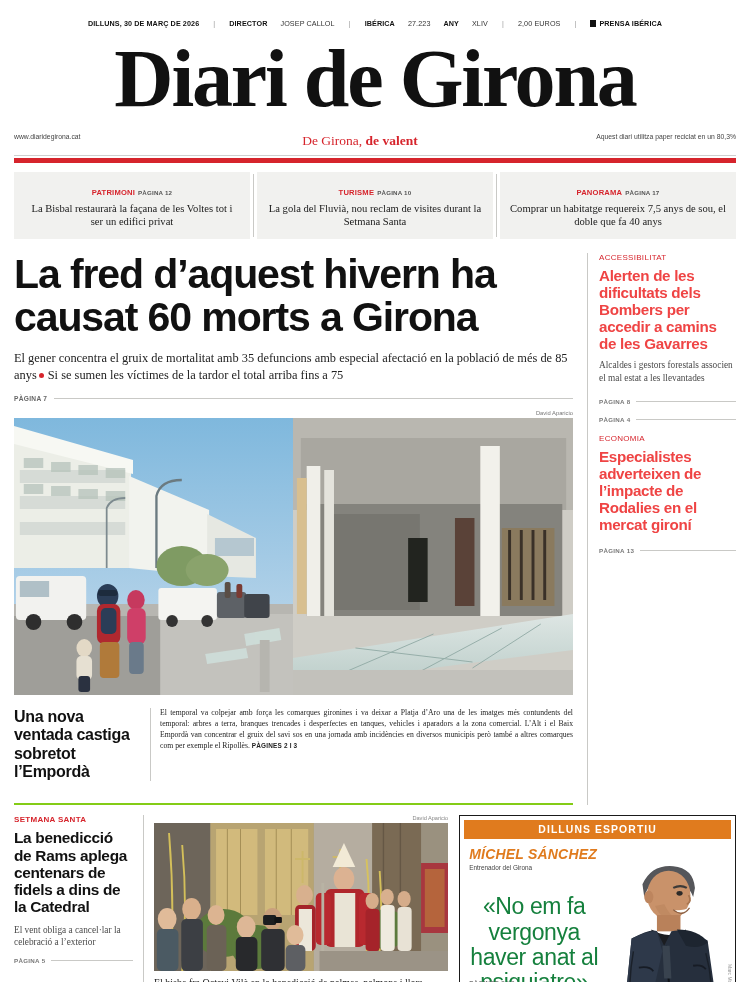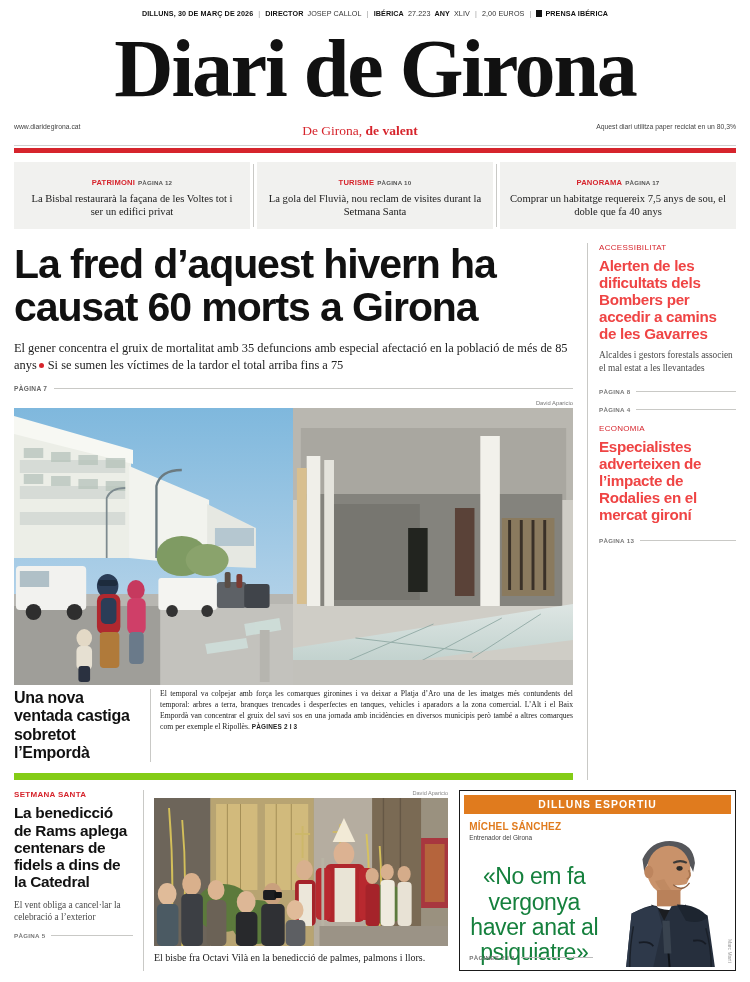--- a/index.html
+++ b/index.html
@@ -9,21 +9,21 @@
     font-family: "Liberation Sans", sans-serif;
     color: #1a1a1a;
     overflow: hidden;
     position: relative;
   }
   .page { width: 750px; height: 982px; position: relative; padding: 0 14px; }
 
   
   .topbar {
     display: flex; justify-content: center; align-items: center;
-    gap: 4px; padding-top: 9px; font-size: 7.2px; letter-spacing: .1px;
+    gap: 13px; padding-top: 19px; font-size: 7.2px; letter-spacing: .1px;
     white-space: nowrap;
   }
   .topbar .lbl { font-weight: 700; color: #111; }
   .topbar .val { font-weight: 400; color: #333; }
   .topbar .sep { color: #999; font-weight: 400; padding: 0 1px; }
   .pi-logo {
     display: inline-block; width: 6px; height: 7px; background: #111;
     margin-right: 3px; position: relative; top: 1px;
   }
 
@@ -90,21 +90,21 @@
   }
   .pgline { display: flex; align-items: center; gap: 7px; margin-top: 10px; }
   .pgline .pg { font-size: 6.6px; font-weight: 700; color: #666; letter-spacing: .3px; white-space: nowrap; }
   .pgline .ln { flex: 1; height: 1px; background: #c9c9c6; }
 
   
   .photo-credit { font-size: 5.8px; color: #777; text-align: right; margin-top: 8px; margin-bottom: 2px; }
   .photo-main { width: 100%; height: 277px; position: relative; overflow: hidden; background: #b9c6cf; }
 
   
-  .capbox { display: flex; margin-top: 4px; border-bottom: 7px solid #84cc16; padding-bottom: 11px; }
+  .capbox { display: flex; margin-top: 13px; border-bottom: 2px solid #84cc16; padding-bottom: 22px; }
   .cap-head {
     width: 136px; font-size: 16px; line-height: 1.15; font-weight: 700;
     letter-spacing: -.3px; padding-right: 9px; color: #111;
   }
   .cap-body {
     flex: 1; border-left: 1px solid #c9c9c6; padding-left: 9px;
     font-family: "Liberation Serif", serif;
     font-size: 7.7px; line-height: 1.42; text-align: justify; color: #222;
   }
   .cap-body .pgs { font-family: "Liberation Sans", sans-serif; font-size: 6.4px; font-weight: 700; letter-spacing: .2px; }
@@ -149,21 +149,21 @@
 
   
   .sports { border: 1px solid #1a1a1a; height: 181px; position: relative; overflow: hidden; background: #fff; }
   .sports-banner {
     background: #e07b1e; color: #fff; text-align: center;
     font-size: 10.4px; font-weight: 700; letter-spacing: 1.1px;
     padding: 4px 0 4px; margin: 4px 4px 0;
   }
   .sports-inner { display: flex; height: calc(100% - 26px); }
   .sports-txt { width: 139px; padding: 7px 0 0 9px; position: relative; z-index: 2; }
-  .sp-name { font-size: 10px; font-weight: 700; color: #e07b1e; letter-spacing: .2px; }
+  .sp-name { font-size: 14px; font-weight: 700; color: #e07b1e; letter-spacing: .2px; font-style: italic; }
   .sp-role { font-size: 6.4px; color: #444; margin-top: 2px; }
   .sp-quote {
     font-size: 23px; line-height: 1.1; font-weight: 400; margin-top: 23px;
     letter-spacing: -.4px; color: #15803d; text-align: center;
   }
   .sp-pg { display: flex; align-items: center; gap: 6px; position: absolute; left: 9px; right: 6px; bottom: 6px; }
   .sp-pg .pg { font-size: 6.2px; font-weight: 700; color: #777; letter-spacing: .3px; white-space: nowrap; }
   .sp-pg .ln { flex: 1; height: 1px; background: #bbb; }
   .sports-photo { flex: 1; position: relative; overflow: hidden; }
   .sp-credit {

